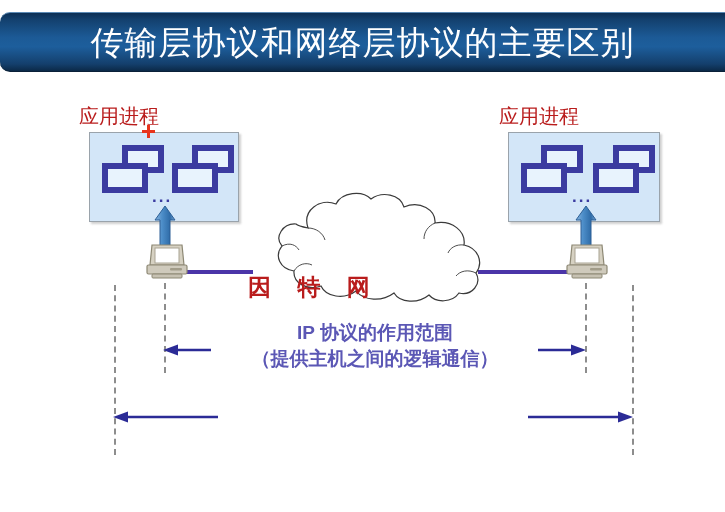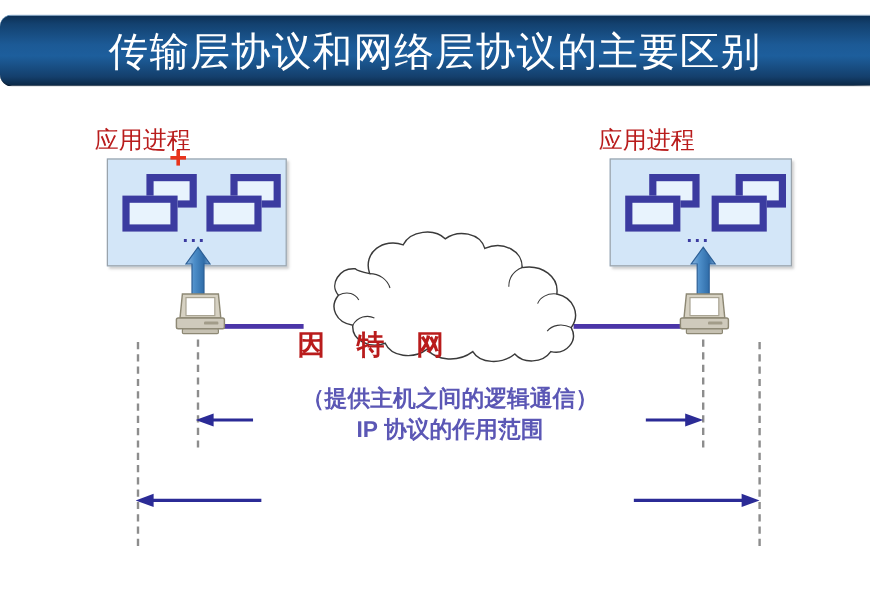--- a/index.html
+++ b/index.html
@@ -292,22 +292,22 @@
     </svg>
   </div>
   <div id="cloud-label">因 特 网</div>
 
   <div class="dashline" style="left:114px; top:285px; height:170px;"></div>
   <div class="dashline" style="left:164px; top:283px; height:90px;"></div>
   <div class="dashline" style="left:585px; top:283px; height:90px;"></div>
   <div class="dashline" style="left:632px; top:285px; height:170px;"></div>
 
   <div class="scope-text" id="ip-scope-text">
+    <div>IP 协议的作用范围</div>
     <div>（提供主机之间的逻辑通信）</div>
-    <div>IP 协议的作用范围</div>
   </div>
 
   <div class="harrow" style="left:163px; top:343px; width:48px; height:14px;">
     <svg width="48" height="14" viewBox="0 0 48 14">
       <line x1="13" y1="7" x2="48" y2="7" stroke="#2b2b96" stroke-width="2.6"></line>
       <polygon points="0,7 15,1.5 15,12.5" fill="#2b2b96"></polygon>
     </svg>
   </div>
   <div class="harrow" style="left:538px; top:343px; width:48px; height:14px;">
     <svg width="48" height="14" viewBox="0 0 48 14">

